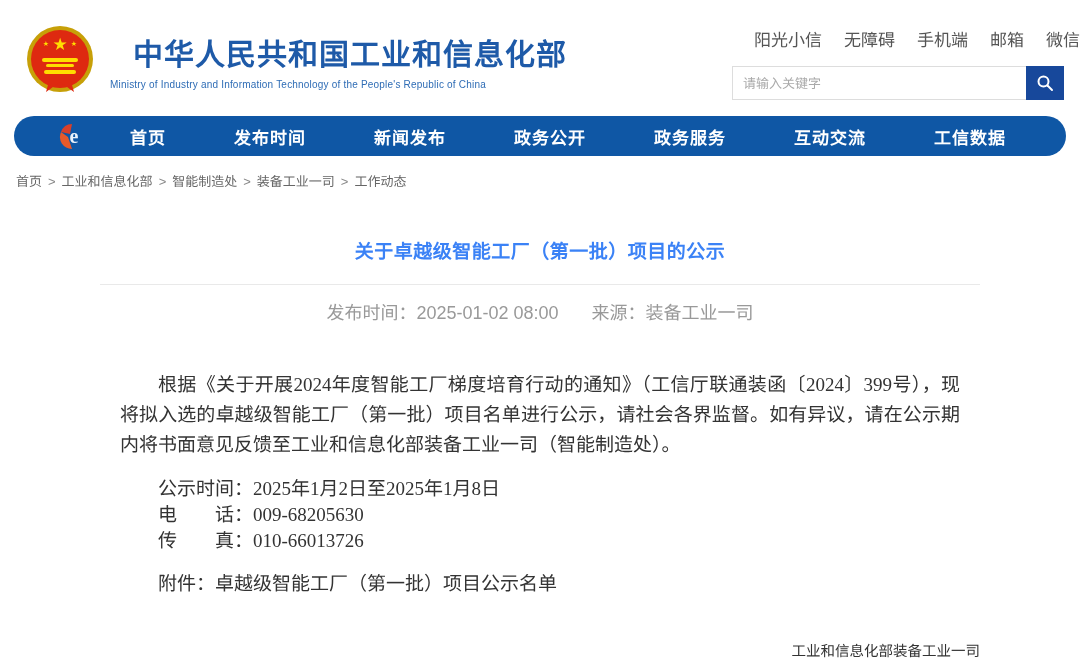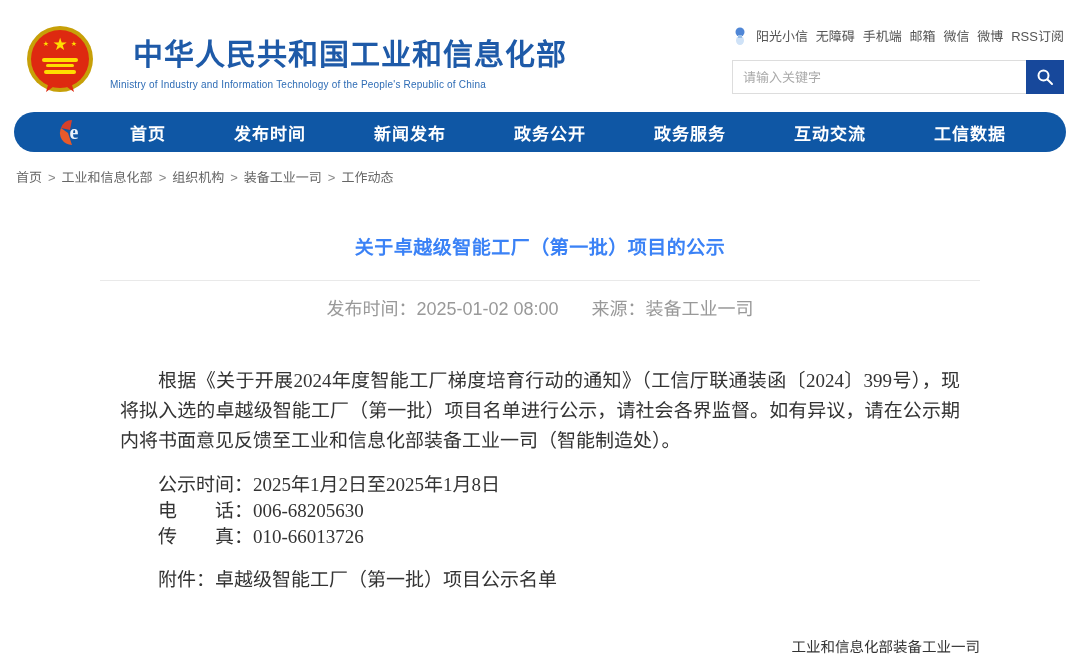--- a/index.html
+++ b/index.html
@@ -17,21 +17,21 @@
   
   .topbar{display:flex;justify-content:space-between;align-items:flex-start;
     padding:24px 16px 0 24px;}
   .brand{display:flex;align-items:center;}
   .emblem{width:72px;height:72px;flex:0 0 auto;}
   .brand-text{margin-left:14px;}
   .site-title{font-size:30px;font-weight:bold;color:var(--title-blue);letter-spacing:1px;margin-left:23px;}
   .site-subtitle{font-size:10px;color:var(--subtitle-blue);margin-top:5px;letter-spacing:.2px;}
   .top-right{width:332px;margin-top:2px;}
   .quick-links{display:flex;align-items:center;justify-content:space-between;
-    font-size:13px;color:#555;}
+    font-size:17px;color:#555;gap:22px;}
   .quick-links a{color:#555;text-decoration:none;white-space:nowrap;}
   .mascot{width:16px;height:18px;display:inline-block;}
   .search-row{display:flex;margin-top:15px;}
   .search-input{flex:1;height:34px;border:1px solid #ddd;border-right:none;
     padding:7px 10px;font-size:13px;color:#333;outline:none;}
   .search-input::placeholder{color:#aaa;}
   .search-btn{width:38px;height:34px;background:var(--search-btn-blue);border:none;
     cursor:pointer;display:flex;align-items:center;justify-content:center;}
   
   .nav{width:1052px;height:40px;margin:16px auto 0;background:var(--nav-blue);
@@ -121,36 +121,36 @@
     <a class="nav-item" href="#">发布时间</a>
     <a class="nav-item" href="#">新闻发布</a>
     <a class="nav-item" href="#">政务公开</a>
     <a class="nav-item" href="#">政务服务</a>
     <a class="nav-item" href="#">互动交流</a>
     <a class="nav-item" href="#">工信数据</a>
   </div>
 </div>
 
 <div class="breadcrumb">
-  <a href="#">首页</a><span class="crumb-sep">&gt;</span><a href="#">工业和信息化部</a><span class="crumb-sep">&gt;</span><a href="#">组织机构</a><span class="crumb-sep">&gt;</span><a href="#">装备工业一司</a><span class="crumb-sep">&gt;</span><a href="#">工作动态</a>
+  <a href="#">首页</a><span class="crumb-sep">&gt;</span><a href="#">工业和信息化部</a><span class="crumb-sep">&gt;</span><a href="#">智能制造处</a><span class="crumb-sep">&gt;</span><a href="#">装备工业一司</a><span class="crumb-sep">&gt;</span><a href="#">工作动态</a>
 </div>
 
 <div class="article">
   <h1 class="article-title">关于卓越级智能工厂（第一批）项目的公示</h1>
   <div class="title-divider"></div>
   <div class="article-meta">
     <span>发布时间：2025-01-02 08:00</span>
     <span class="meta-source">来源：装备工业一司</span>
   </div>
 
   <div class="article-body">
     <p class="para">根据《关于开展2024年度智能工厂梯度培育行动的通知》（工信厅联通装函〔2024〕399号），现将拟入选的卓越级智能工厂（第一批）项目名单进行公示，请社会各界监督。如有异议，请在公示期内将书面意见反馈至工业和信息化部装备工业一司（智能制造处）。</p>
     <div class="info-lines">
       <div class="info-line">公示时间：2025年1月2日至2025年1月8日</div>
-      <div class="info-line">电　　话：006-68205630</div>
+      <div class="info-line">电　　话：009-68205630</div>
       <div class="info-line">传　　真：010-66013726</div>
     </div>
     <div class="attachment">附件：卓越级智能工厂（第一批）项目公示名单</div>
   </div>
 
   <div class="signature">
     <div>工业和信息化部装备工业一司</div>
     <div>2024年12月31日</div>
   </div>
 </div>

